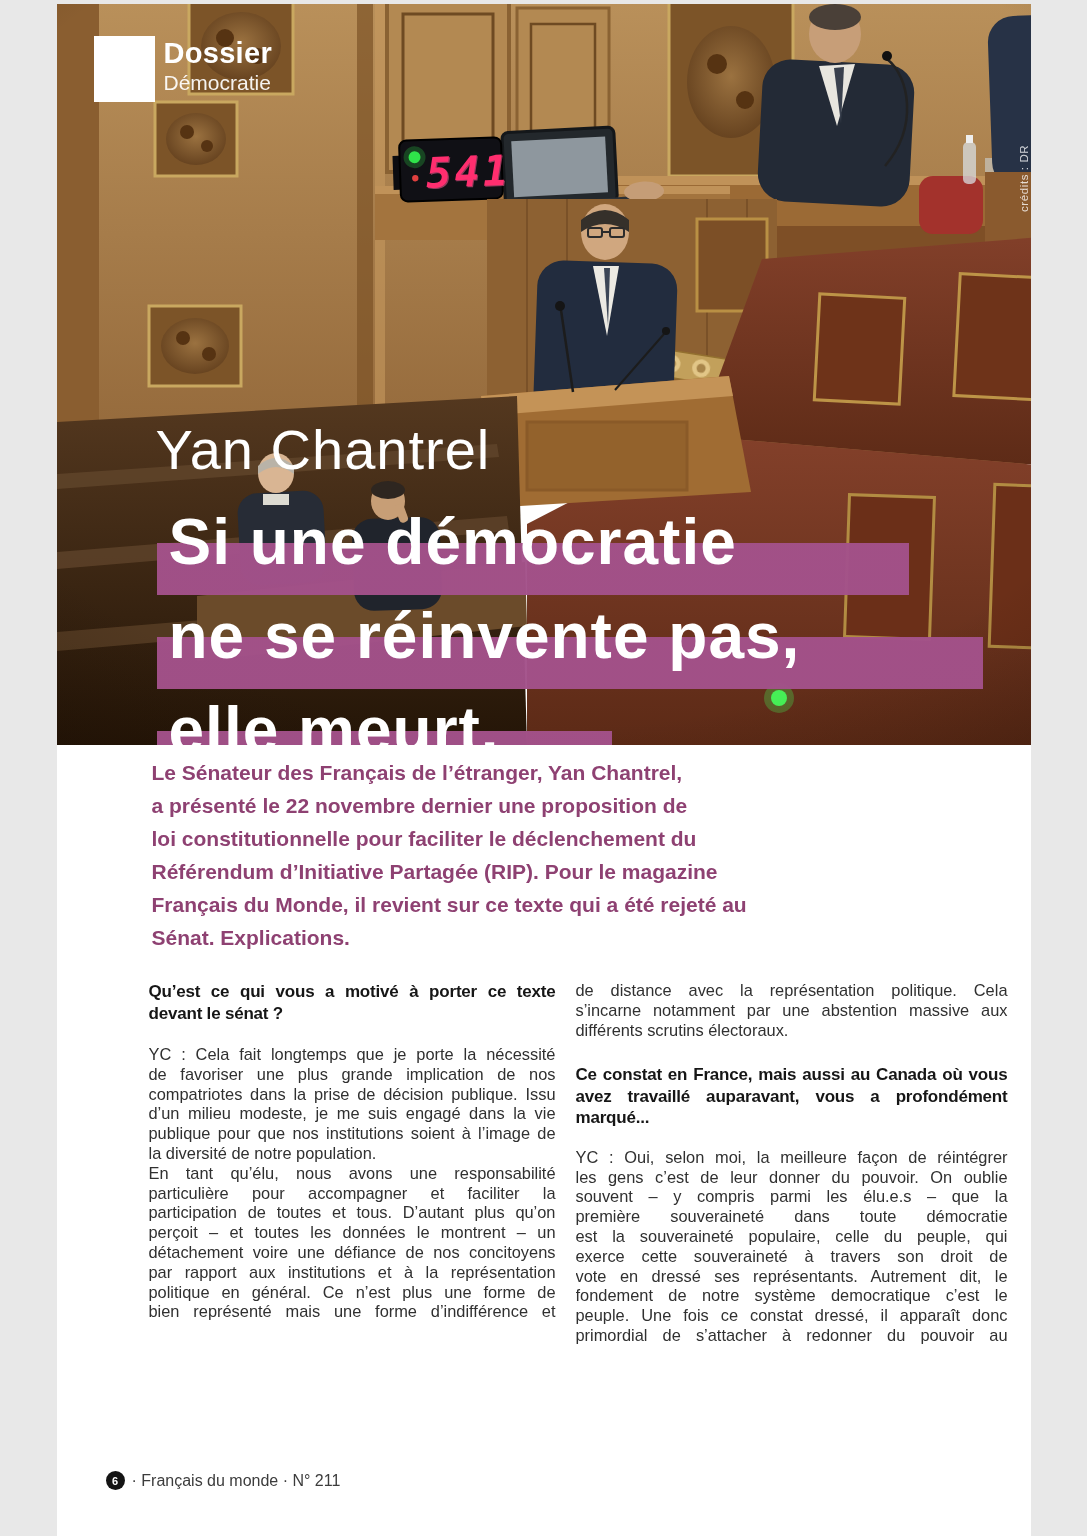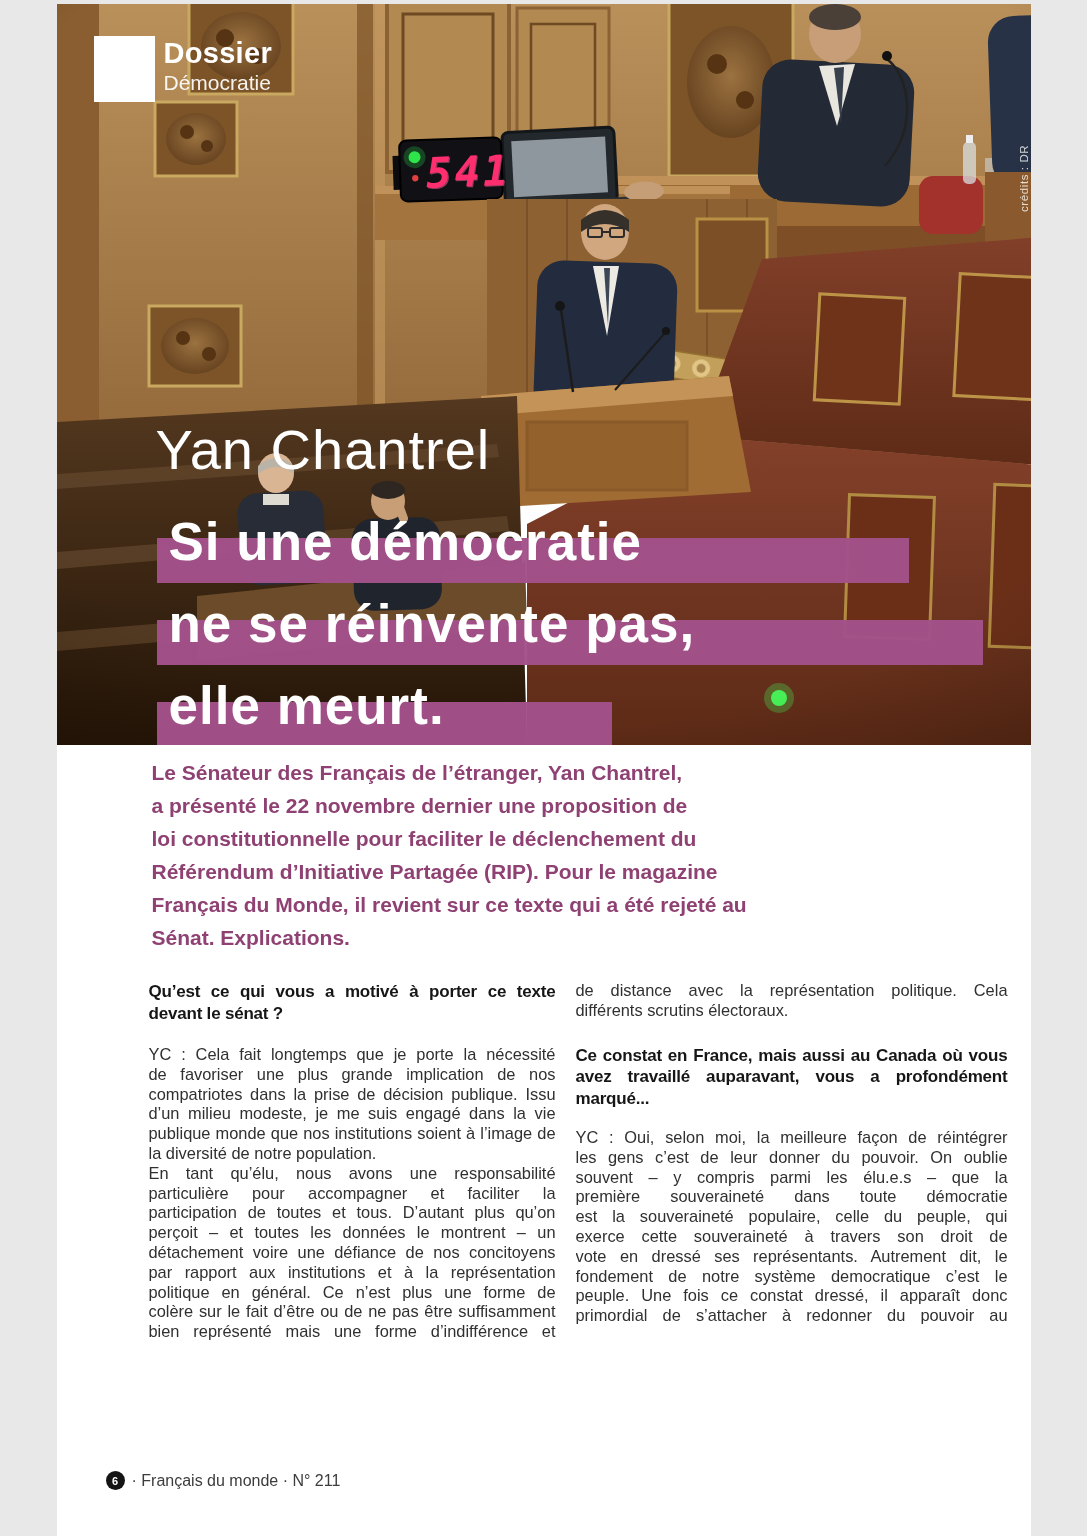--- a/index.html
+++ b/index.html
@@ -17,22 +17,22 @@
   .kicker-sub{position:absolute;left:107px;top:67px;font-size:21px;font-weight:400;color:rgba(255,255,255,.93);}
   
   .vcred{position:absolute;white-space:nowrap;color:rgba(255,255,255,.78);
          font-size:11.5px;letter-spacing:.6px;transform:rotate(-90deg);transform-origin:left top;}
   .vcred-top{left:961px;top:208px;}
   .vcred-side{left:1053px;top:737px;font-size:12px;}
   
   .title-name{position:absolute;left:99px;top:413px;font-size:56px;font-weight:300;
               color:#ffffff;letter-spacing:1px;}
   .title-lines{position:absolute;left:100px;top:497px;}
-  .hl{display:table;box-sizing:border-box;color:#ffffff;font-size:53px;font-weight:800;
-      line-height:82px;letter-spacing:1px;padding:0 20px 0 12px;
+  .hl{display:table;box-sizing:border-box;color:#ffffff;font-size:64px;font-weight:800;
+      line-height:82px;letter-spacing:1px;padding:0 20px 12px 12px;
       background:linear-gradient(180deg, rgba(163,81,138,0) 0 45%, rgba(163,81,138,.97) 45% 100%);}
   .hl.l1{min-width:752px;}
   .hl.l2{min-width:826px;}
   .hl.l3{min-width:455px;}
   
   .lead{position:absolute;left:95px;top:752px;width:900px;
         font-size:21px;font-weight:700;line-height:33px;color:#8e4172;white-space:pre;}
   
   .col{position:absolute;top:977px;font-size:16.4px;line-height:19.8px;color:#303030;}
   .col-left{left:92px;width:407px;}
@@ -267,36 +267,36 @@
   <div class="col col-left">
       <div class="block question" style="margin-top: 0px;">
         <div class="jl">Qu’est ce qui vous a motivé à porter ce texte</div>
         <div class="jl ns">devant le sénat ?</div>
       </div>
       <div class="block body" style="margin-top: 21px;">
         <div class="jl">YC : Cela fait longtemps que je porte la nécessité</div>
         <div class="jl">de favoriser une plus grande implication de nos</div>
         <div class="jl">compatriotes dans la prise de décision publique. Issu</div>
         <div class="jl">d’un milieu modeste,  je me suis engagé dans la vie</div>
-        <div class="jl">publique monde que nos institutions soient à l’image de</div>
+        <div class="jl">publique pour que nos institutions soient à l’image de</div>
         <div class="jl ns">la diversité de notre population.</div>
         <div class="jl">En tant qu’élu, nous avons une responsabilité</div>
         <div class="jl">particulière pour accompagner et faciliter la</div>
         <div class="jl">participation  de toutes et tous. D’autant plus qu’on</div>
         <div class="jl">perçoit – et toutes les données le montrent – un</div>
         <div class="jl">détachement voire une défiance de nos concitoyens</div>
         <div class="jl">par rapport aux institutions et à la représentation</div>
         <div class="jl">politique en général. Ce n’est plus une forme de</div>
-        <div class="jl">colère sur le fait d’être ou de ne pas être suffisamment</div>
         <div class="jl">bien représenté mais une forme d’indifférence et</div>
       </div>
     </div>
   <div class="col col-right">
       <div class="block body" style="margin-top: 0px;">
         <div class="jl">de distance avec la représentation politique. Cela</div>
+        <div class="jl">s’incarne notamment par une abstention massive aux</div>
         <div class="jl ns">différents scrutins électoraux.</div>
       </div>
       <div class="block question" style="margin-top: 24px;">
         <div class="jl">Ce constat en France, mais aussi au Canada où vous</div>
         <div class="jl">avez travaillé auparavant, vous a profondément</div>
         <div class="jl ns">marqué...</div>
       </div>
       <div class="block body" style="margin-top: 19px;">
         <div class="jl">YC : Oui, selon moi, la meilleure façon de réintégrer</div>
         <div class="jl">les gens c’est de leur donner du pouvoir. On oublie</div>

